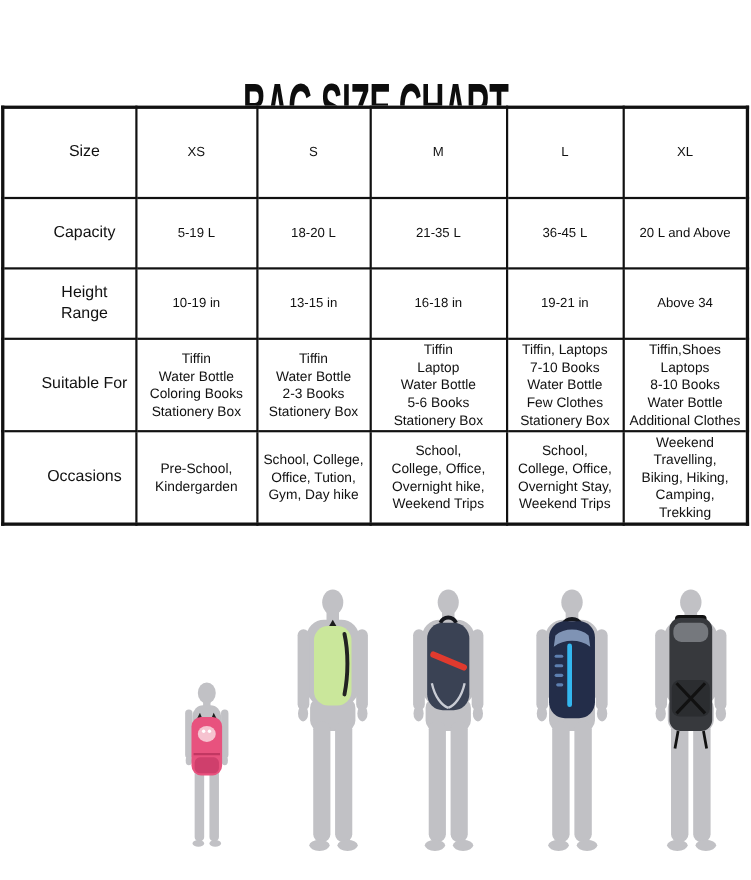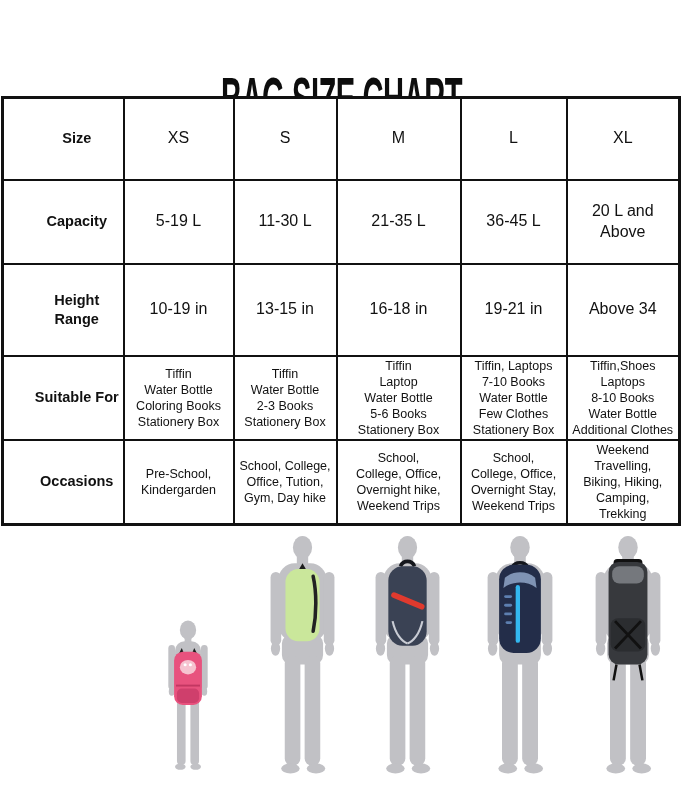--- a/index.html
+++ b/index.html
@@ -7,23 +7,23 @@
        font-family:"Liberation Sans","DejaVu Sans",sans-serif;color:#111;}
   .title{position:absolute;top:26px;left:0;width:683px;text-align:center;
          font-weight:bold;font-size:62px;line-height:1;white-space:nowrap;}
   .title span{display:inline-block;transform:scaleX(0.47);transform-origin:50% 50%;
               letter-spacing:-1px;color:#0d0d0d;}
   table.chart{position:absolute;top:96px;left:1px;width:680px;
               border-collapse:collapse;table-layout:fixed;background:#fff;
               border:3px solid #111;}
   table.chart th,table.chart td{border:2px solid #111;text-align:center;
               vertical-align:middle;padding:2px 3px;white-space:pre-line;
-              font-size:16px;line-height:1.3;overflow:hidden;}
-  table.chart th{font-weight:bold;font-size:14.5px;padding-left:30px;}
-  tr.r-size{height:82px;} tr.r-capacity{height:84px;} tr.r-height{height:92px;}
+              font-size:12px;line-height:1.3;overflow:hidden;}
+  table.chart th{font-weight:normal;font-size:14.5px;padding-left:30px;}
+  tr.r-size{height:82px;} tr.r-capacity{height:64px;} tr.r-height{height:64px;}
   tr.r-suitable{height:84px;} tr.r-occasions{height:82px;}
   tr.r-suitable td,tr.r-occasions td{font-size:12.5px;line-height:1.28;padding:1px 2px;}
   .figures{position:absolute;left:0;top:0;width:683px;height:800px;pointer-events:none;}
   .figure{position:absolute;}
   .f-xs{left:164px;top:617px;width:48px;height:156px;}
   .f-s {left:267px;top:533px;width:71px;height:242px;}
   .f-m {left:372px;top:533px;width:71px;height:242px;}
   .f-l {left:484px;top:533px;width:72px;height:242px;}
   .f-xl{left:592px;top:533px;width:72px;height:242px;}
 </style>
@@ -46,21 +46,21 @@
     <th>Size</th>
     <td>XS</td>
     <td>S</td>
     <td>M</td>
     <td>L</td>
     <td>XL</td>
   </tr>
   <tr class="r-capacity">
     <th>Capacity</th>
     <td>5-19 L</td>
-    <td>11-30 L</td>
+    <td>18-20 L</td>
     <td>21-35 L</td>
     <td>36-45 L</td>
     <td>20 L and Above</td>
   </tr>
   <tr class="r-height">
     <th>Height Range</th>
     <td>10-19 in</td>
     <td>13-15 in</td>
     <td>16-18 in</td>
     <td>19-21 in</td>

